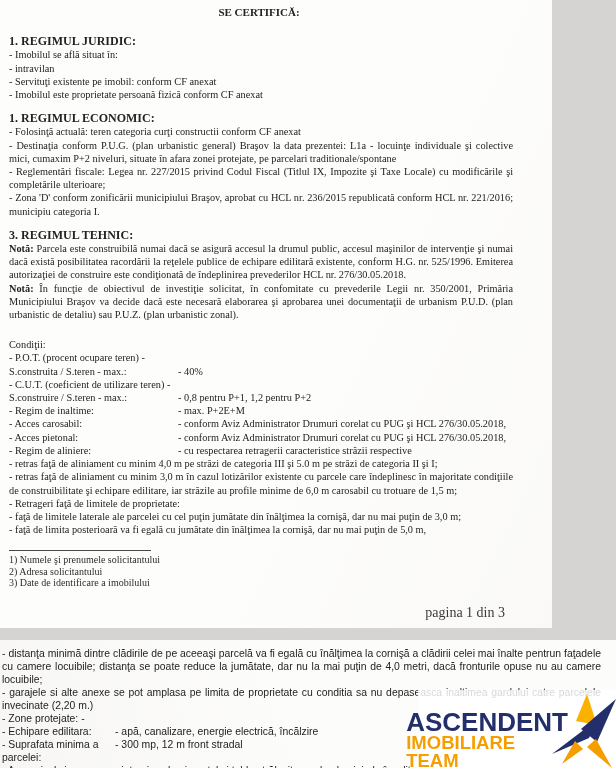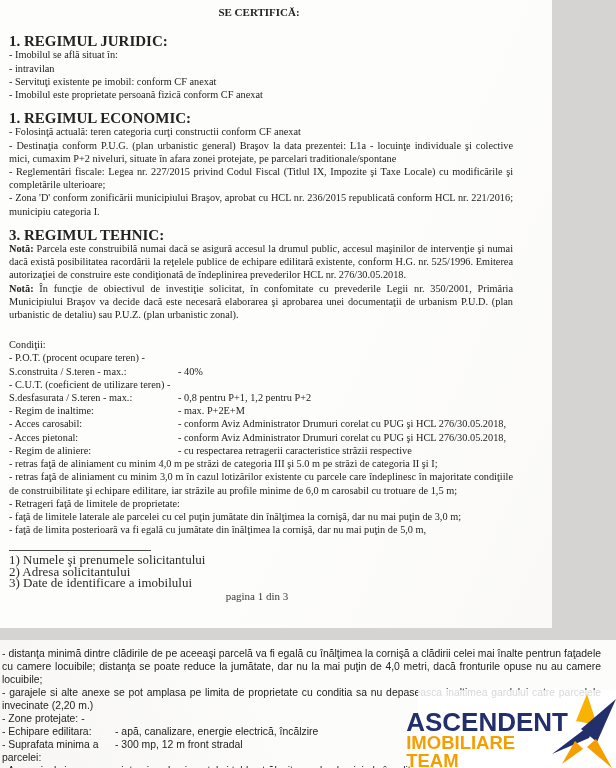--- a/index.html
+++ b/index.html
@@ -10,30 +10,30 @@
     color:#232323;
   }
   
   .page1{
     position:absolute;top:0;left:0;width:552px;height:628px;overflow:hidden;
     background:linear-gradient(115deg,#fdfdfc 60%,#faf9f8 100%);
     box-sizing:border-box;padding:6px 39px 0 9px;
     font-size:10.3px;line-height:13.2px;font-family:Liberation Serif, serif;
   }
   .title{width:500px;text-align:center;font-weight:bold;font-size:11px;margin-bottom:16px;}
-  .sec-heading{font-weight:bold;font-size:15px;margin-top:11px;}
+  .sec-heading{font-weight:bold;font-size:12px;margin-top:11px;}
   .sec-heading.first{margin-top:0;}
   .para{text-align:justify;}
   .cond-heading{margin-top:17px;}
   .cond-row{display:flex;}
   .cond-label{width:169px;flex:0 0 169px;}
   .cond-value{flex:1;}
-  .foot{margin-top:14px;font-size:13px;line-height:11.2px;color:#2c2c2c;}
+  .foot{margin-top:14px;font-size:10px;line-height:11.2px;color:#2c2c2c;}
   .foot-divider{width:142px;border-top:1px solid #4a4a4a;margin-bottom:3px;}
-  .page-number{text-align:center;font-size:11px;margin-top:2px;padding-right:8px;color:#3a3a3a;}
+  .page-number{text-align:right;font-size:14px;margin-top:18px;padding-right:8px;color:#3a3a3a;}
   
   .page-gap{position:absolute;top:628px;left:0;width:616px;height:12px;background:#d5d4d2;}
   
   .page2{
     position:absolute;top:640px;left:0;width:616px;height:128px;overflow:hidden;
     background:linear-gradient(245deg,#fcfcfb 55%,#f7f6f5 100%);
     box-sizing:border-box;padding:7px 15px 0 2px;
     font-size:10.4px;line-height:13px;
   }
   .pair-row{display:flex;}
@@ -89,21 +89,21 @@
       </div>
     <div class="cond-row">
         <span class="cond-label">S.construita / S.teren - max.:</span>
         <span class="cond-value">- 40%</span>
       </div>
     <div class="cond-row">
         <span class="cond-label">- C.U.T. (coeficient de utilizare teren) -</span>
         <span class="cond-value"></span>
       </div>
     <div class="cond-row">
-        <span class="cond-label">S.desfasurata / S.teren - max.:</span>
+        <span class="cond-label">S.construire / S.teren - max.:</span>
         <span class="cond-value">- 0,8 pentru P+1, 1,2 pentru P+2</span>
       </div>
     <div class="cond-row">
         <span class="cond-label">- Regim de inaltime:</span>
         <span class="cond-value">- max. P+2E+M</span>
       </div>
     <div class="cond-row">
         <span class="cond-label">- Acces carosabil:</span>
         <span class="cond-value">- conform Aviz Administrator Drumuri corelat cu PUG şi HCL 276/30.05.2018,</span>
       </div>

